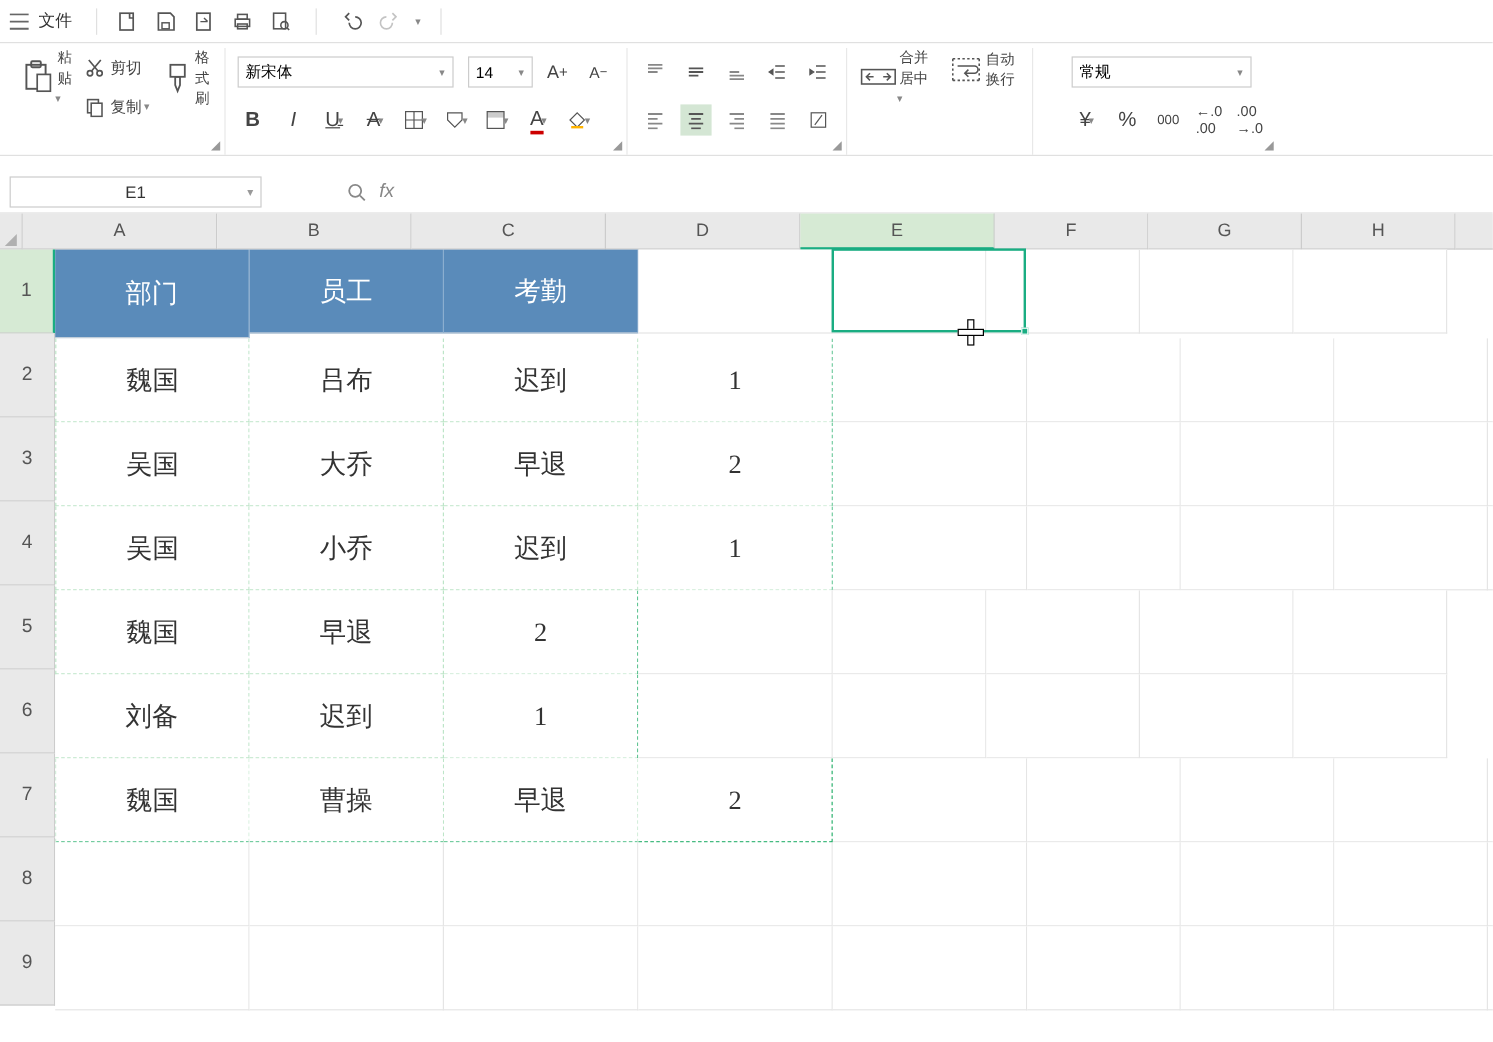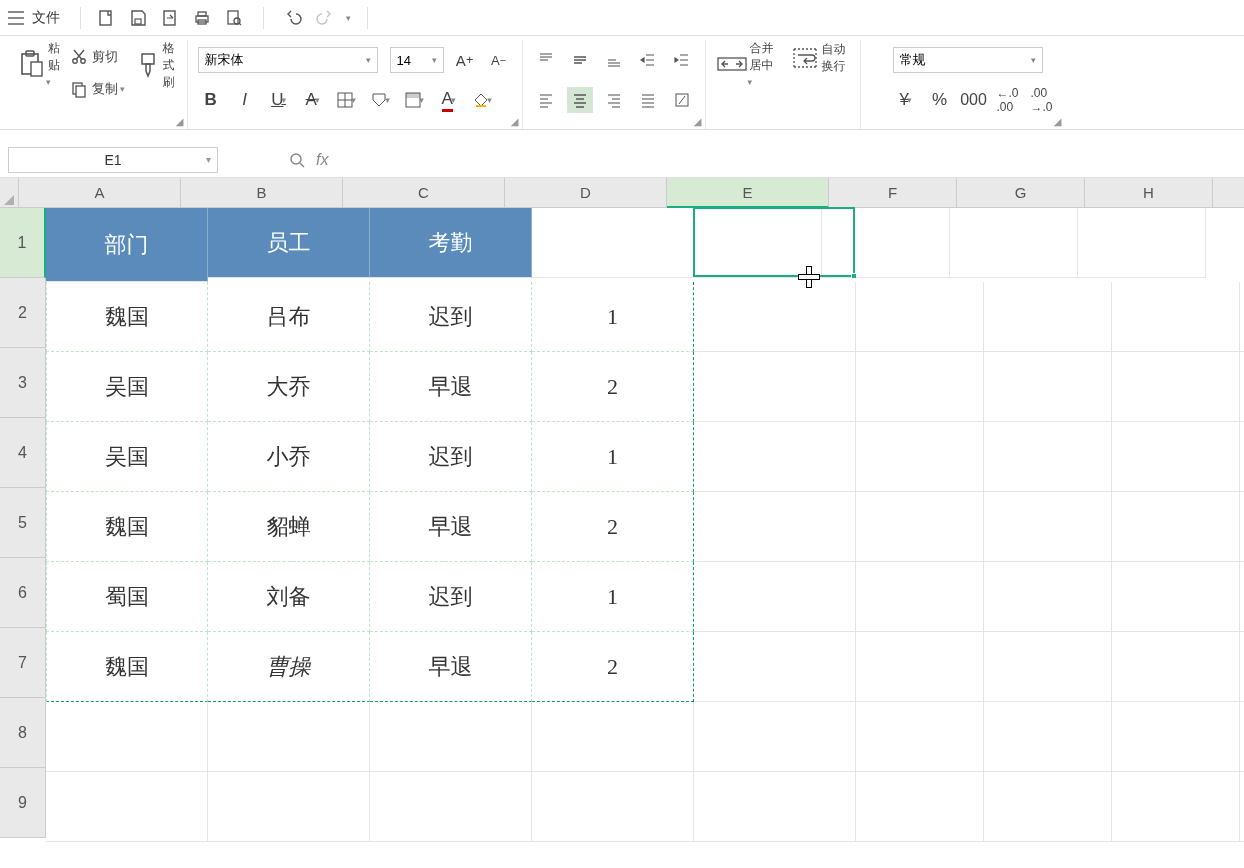--- a/index.html
+++ b/index.html
@@ -317,21 +317,21 @@
   <div class="ribbon-group">
     <div class="ribbon-row">
       <div class="font-name" style="width:150px">
           <span>常规</span>
           <span style="margin-left:auto" class="drop-tick">▾</span>
         </div>
     </div>
     <div class="ribbon-row">
       <span class="fmt-btn">¥<span class="drop-tick">▾</span></span>
       <span class="fmt-btn">%</span>
-      <span class="fmt-btn" style="font-size:16px">000</span>
+      <span class="fmt-btn" style="font-size:11px">000</span>
       <span class="fmt-btn" style="font-size:12px">←.0<br>.00</span>
       <span class="fmt-btn" style="font-size:12px">.00<br>→.0</span>
     </div>
     <span class="dialog-launcher">◢</span>
   </div>
 </div>
 
 <div class="namebar">
   <div class="name-box">
     <span>E1</span>
@@ -415,43 +415,41 @@
           <div class="cell" style="width: 162px; height: 70px; border-right: 1px dashed rgb(189, 229, 200); border-bottom: 1px dashed rgb(189, 229, 200);">迟到</div>
           <div class="cell data-border-r" style="width: 162px; height: 70px; border-right: 1px dashed rgb(10, 165, 88); border-bottom: 1px dashed rgb(189, 229, 200);">1</div>
           <div class="cell" style="width: 162px; height: 70px;"></div>
           <div class="cell" style="width: 128px; height: 70px;"></div>
           <div class="cell" style="width: 128px; height: 70px;"></div>
           <div class="cell" style="width: 128px; height: 70px;"></div>
           <div class="cell" style="width: 128px; height: 70px;"></div>
         </div>
         <div class="row">
           <div class="cell" style="width: 162px; height: 70px; border-right: 1px dashed rgb(189, 229, 200); border-bottom: 1px dashed rgb(189, 229, 200); border-left: 1px dashed rgb(189, 229, 200);">魏国</div>
-          <div class="cell" style="width: 162px; height: 70px; border-right: 1px dashed rgb(189, 229, 200); border-bottom: 1px dashed rgb(189, 229, 200);">貂蝉</div>
           <div class="cell" style="width: 162px; height: 70px; border-right: 1px dashed rgb(189, 229, 200); border-bottom: 1px dashed rgb(189, 229, 200);">早退</div>
           <div class="cell data-border-r" style="width: 162px; height: 70px; border-right: 1px dashed rgb(10, 165, 88); border-bottom: 1px dashed rgb(189, 229, 200);">2</div>
           <div class="cell" style="width: 162px; height: 70px;"></div>
           <div class="cell" style="width: 128px; height: 70px;"></div>
           <div class="cell" style="width: 128px; height: 70px;"></div>
           <div class="cell" style="width: 128px; height: 70px;"></div>
           <div class="cell" style="width: 128px; height: 70px;"></div>
         </div>
         <div class="row">
-          <div class="cell" style="width: 162px; height: 70px; border-right: 1px dashed rgb(189, 229, 200); border-bottom: 1px dashed rgb(189, 229, 200); border-left: 1px dashed rgb(189, 229, 200);">蜀国</div>
           <div class="cell" style="width: 162px; height: 70px; border-right: 1px dashed rgb(189, 229, 200); border-bottom: 1px dashed rgb(189, 229, 200);">刘备</div>
           <div class="cell" style="width: 162px; height: 70px; border-right: 1px dashed rgb(189, 229, 200); border-bottom: 1px dashed rgb(189, 229, 200);">迟到</div>
           <div class="cell data-border-r" style="width: 162px; height: 70px; border-right: 1px dashed rgb(10, 165, 88); border-bottom: 1px dashed rgb(189, 229, 200);">1</div>
           <div class="cell" style="width: 162px; height: 70px;"></div>
           <div class="cell" style="width: 128px; height: 70px;"></div>
           <div class="cell" style="width: 128px; height: 70px;"></div>
           <div class="cell" style="width: 128px; height: 70px;"></div>
           <div class="cell" style="width: 128px; height: 70px;"></div>
         </div>
         <div class="row">
           <div class="cell data-border-b" style="width: 162px; height: 70px; border-right: 1px dashed rgb(189, 229, 200); border-bottom: 1px dashed rgb(10, 165, 88); border-left: 1px dashed rgb(189, 229, 200);">魏国</div>
-          <div class="cell data-border-b" style="width: 162px; height: 70px; border-right: 1px dashed rgb(189, 229, 200); border-bottom: 1px dashed rgb(10, 165, 88); font-style: italic;">曹操</div>
+          <div class="cell data-border-b" style="width: 162px; height: 70px; border-right: 1px dashed rgb(189, 229, 200); border-bottom: 1px dashed rgb(10, 165, 88);">曹操</div>
           <div class="cell data-border-b" style="width: 162px; height: 70px; border-right: 1px dashed rgb(189, 229, 200); border-bottom: 1px dashed rgb(10, 165, 88);">早退</div>
           <div class="cell data-border-r data-border-b" style="width: 162px; height: 70px; border-right: 1px dashed rgb(10, 165, 88); border-bottom: 1px dashed rgb(10, 165, 88);">2</div>
           <div class="cell" style="width: 162px; height: 70px;"></div>
           <div class="cell" style="width: 128px; height: 70px;"></div>
           <div class="cell" style="width: 128px; height: 70px;"></div>
           <div class="cell" style="width: 128px; height: 70px;"></div>
           <div class="cell" style="width: 128px; height: 70px;"></div>
         </div>
         <div class="row">
           <div class="cell" style="width: 162px; height: 70px;"></div>

